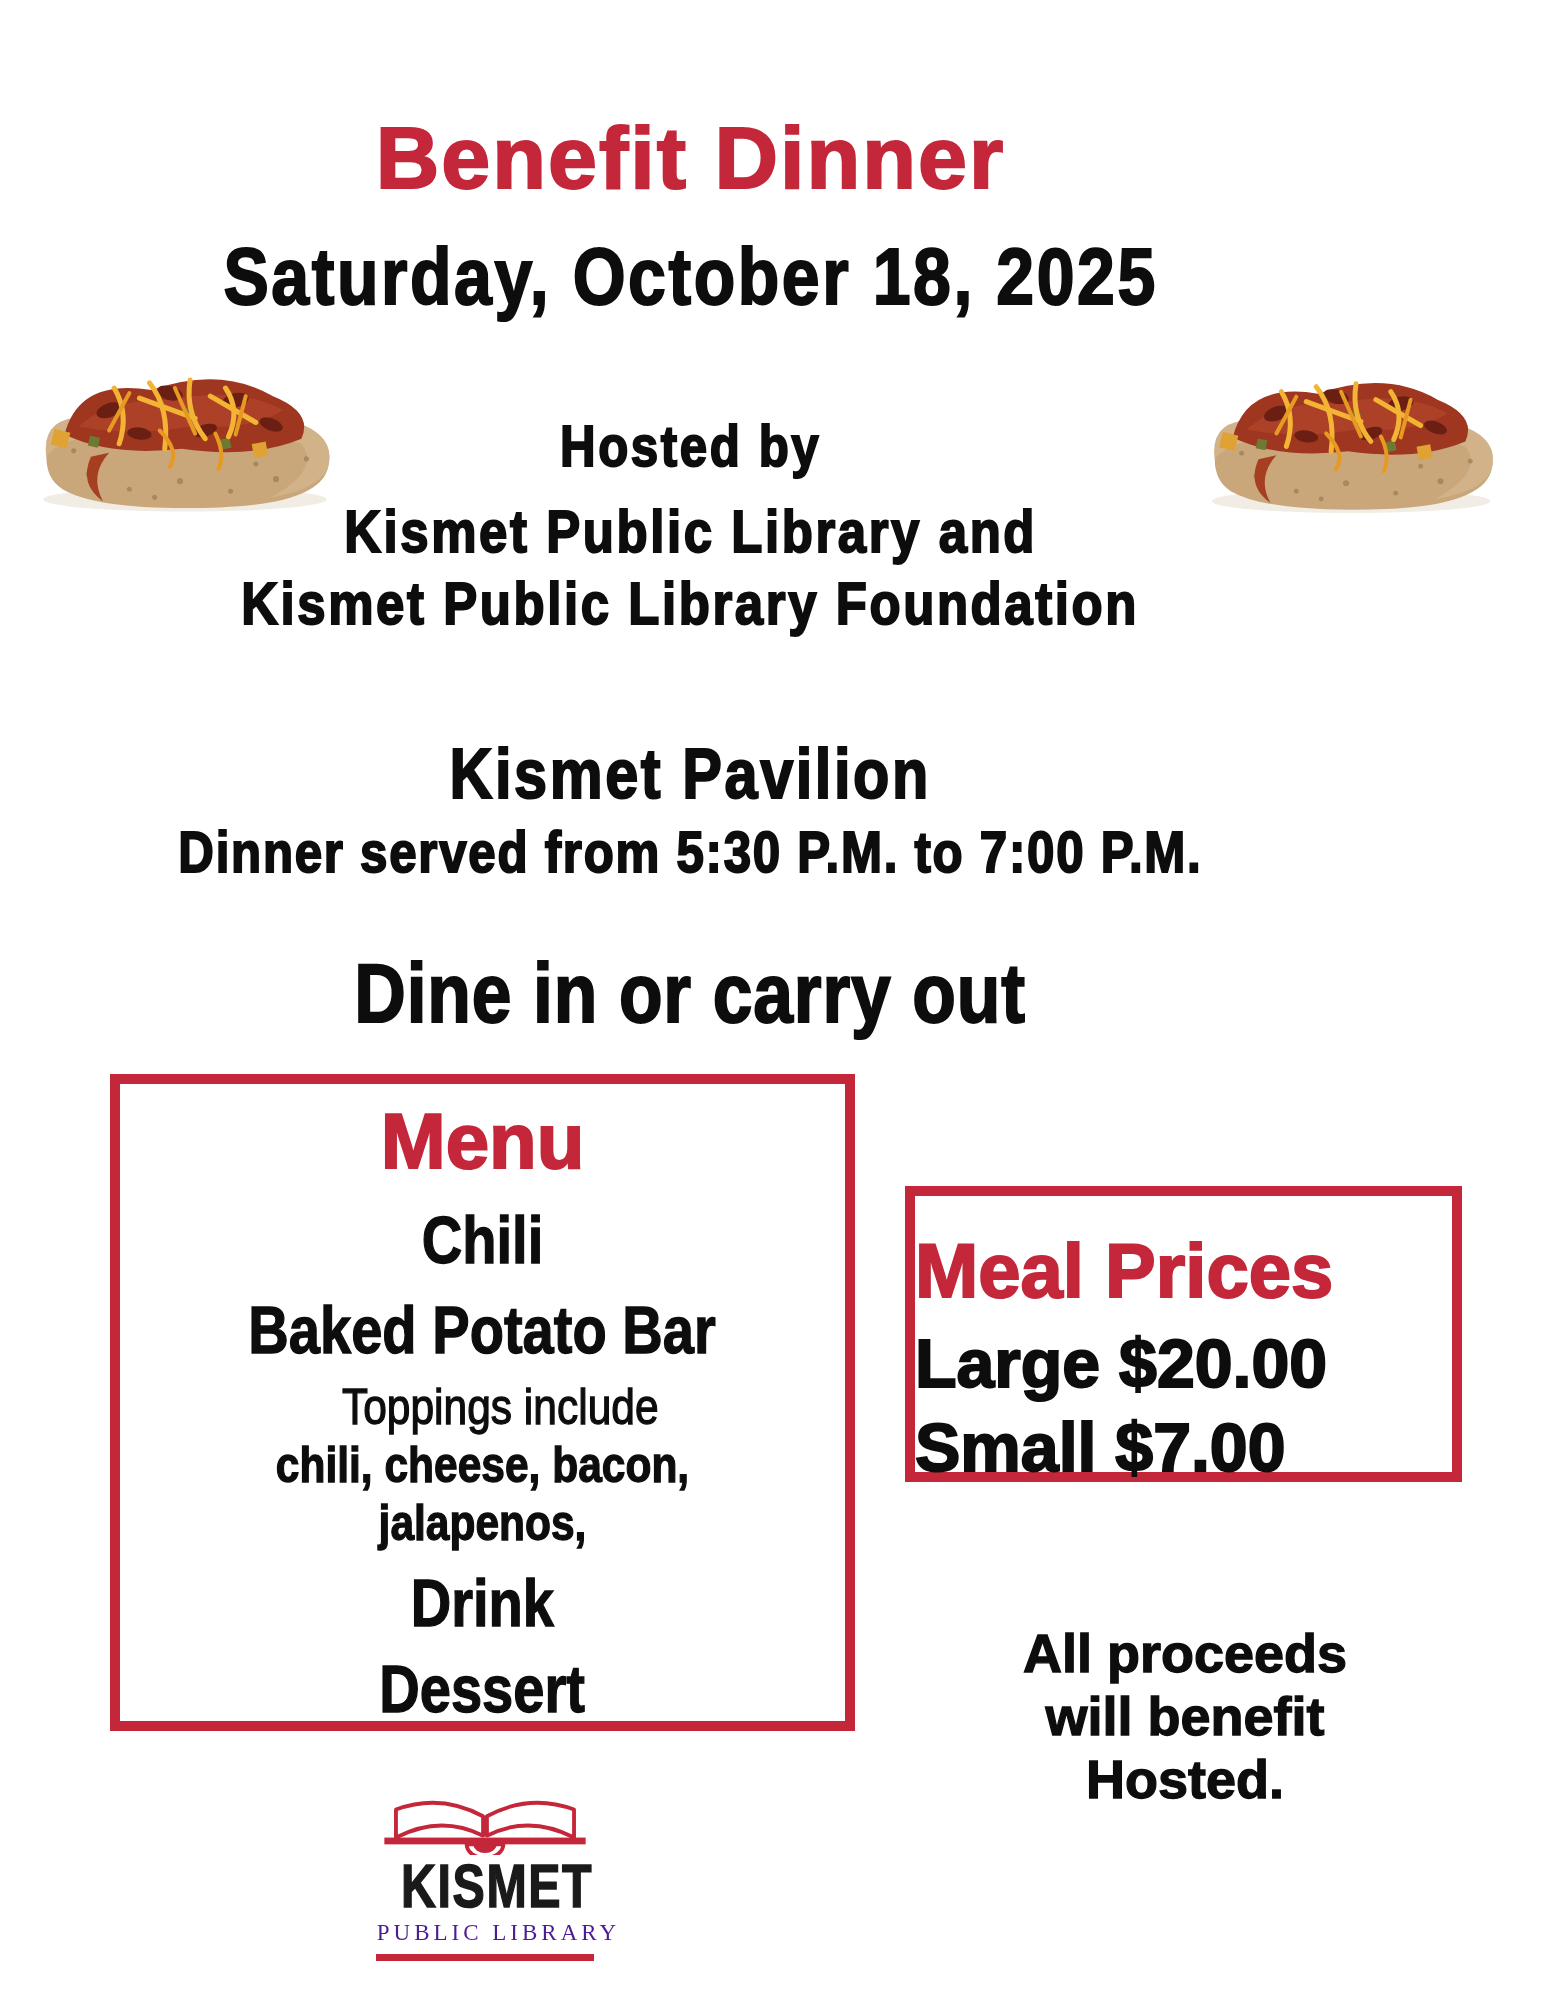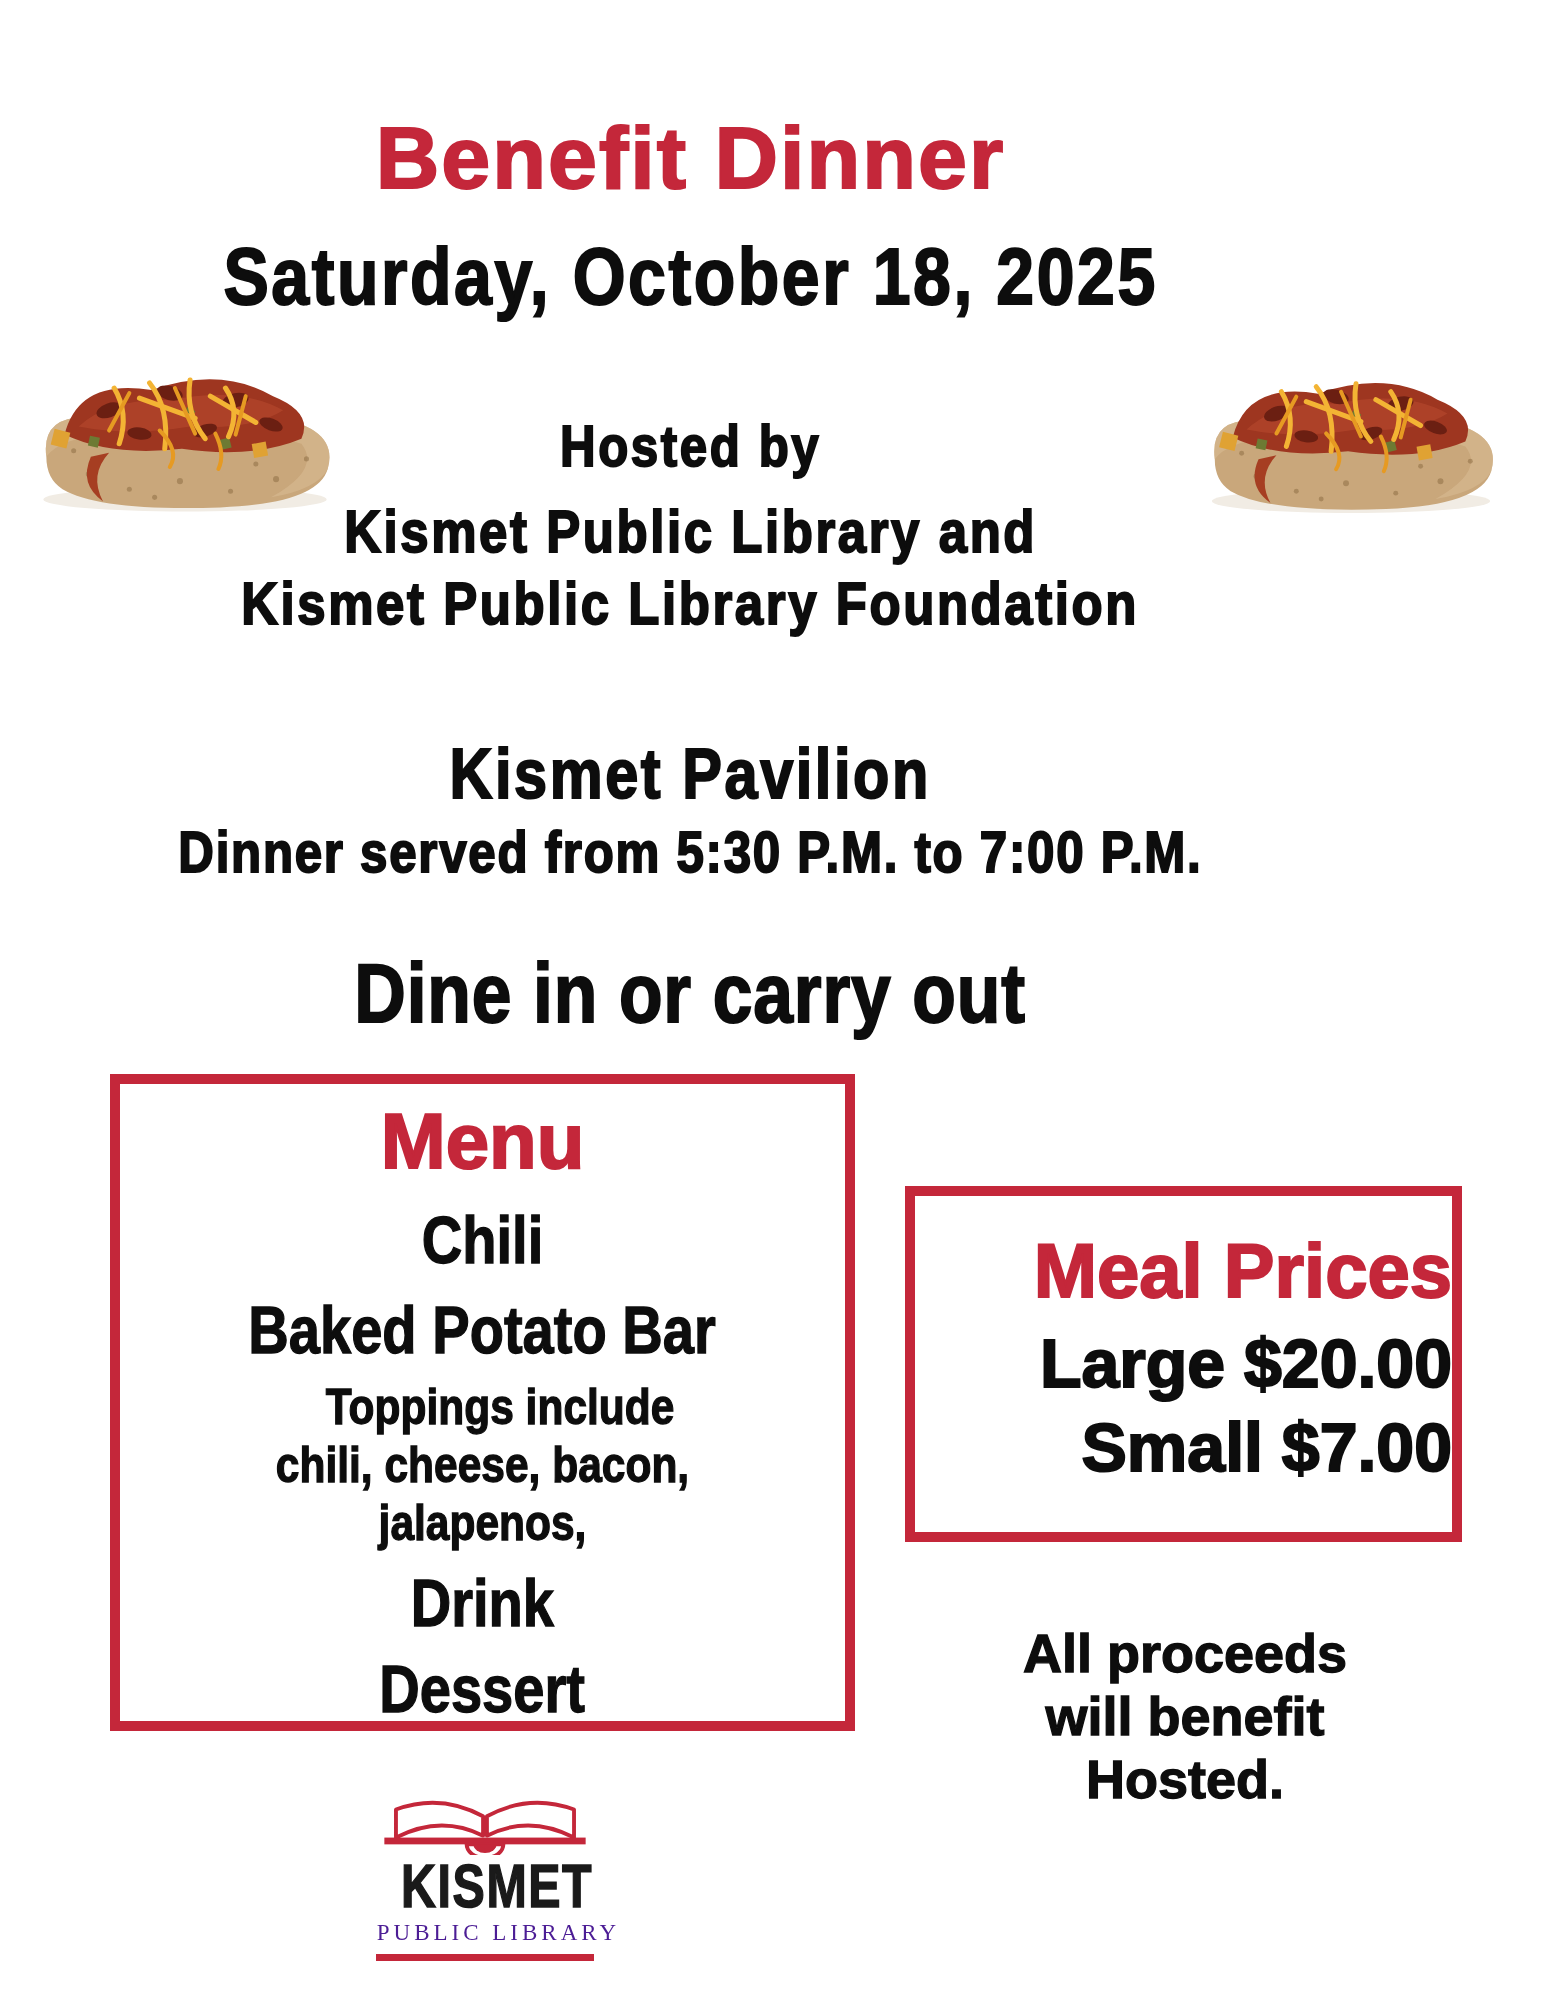--- a/index.html
+++ b/index.html
@@ -29,28 +29,28 @@
   .potato-left{left:18px;top:336px;width:334px;height:180px;}
   .potato-right{left:1186px;top:342px;width:330px;height:174px;}
 
   .menu-box{
     left:110px;top:1074px;width:745px;height:657px;
     border:10px solid #C4273A;box-sizing:border-box;text-align:center;
   }
   .menu-h{margin-top:16px;font-size:78px;font-weight:bold;line-height:82px;}
   .menu-item1{margin-top:22px;font-size:66px;font-weight:bold;line-height:72px;}
   .menu-item2{margin-top:18px;font-size:66px;font-weight:bold;line-height:72px;}
-  .menu-top-intro{margin-top:12px;font-size:50px;font-weight:bold;line-height:58px;padding-left:35px;}
+  .menu-top-intro{margin-top:12px;font-size:50px;font-weight:normal;line-height:58px;padding-left:35px;}
   .menu-top-line{margin-top:0;font-size:50px;font-weight:bold;line-height:58px;}
   .menu-item3{margin-top:14px;font-size:66px;font-weight:bold;line-height:74px;}
   .menu-item4{margin-top:12px;font-size:66px;font-weight:bold;line-height:74px;}
 
   .meal-box{
-    left:905px;top:1186px;width:557px;height:356px;
-    border:10px solid #C4273A;box-sizing:border-box;text-align:right;
+    left:905px;top:1186px;width:557px;height:296px;
+    border:10px solid #C4273A;box-sizing:border-box;text-align:left;
   }
   .meal-h{margin-top:34px;font-size:76px;font-weight:bold;line-height:82px;}
   .meal-large{margin-top:14px;font-size:68px;font-weight:bold;line-height:74px;}
   .meal-small{margin-top:10px;font-size:68px;font-weight:bold;line-height:74px;}
 
   .proceeds{left:905px;top:1622px;width:560px;text-align:center;
     font-size:54px;font-weight:bold;line-height:63px;}
 
   .logo{left:350px;top:1795px;width:270px;text-align:right;}
   .logo-book{width:216px;height:60px;display:block;margin:0 auto;}

